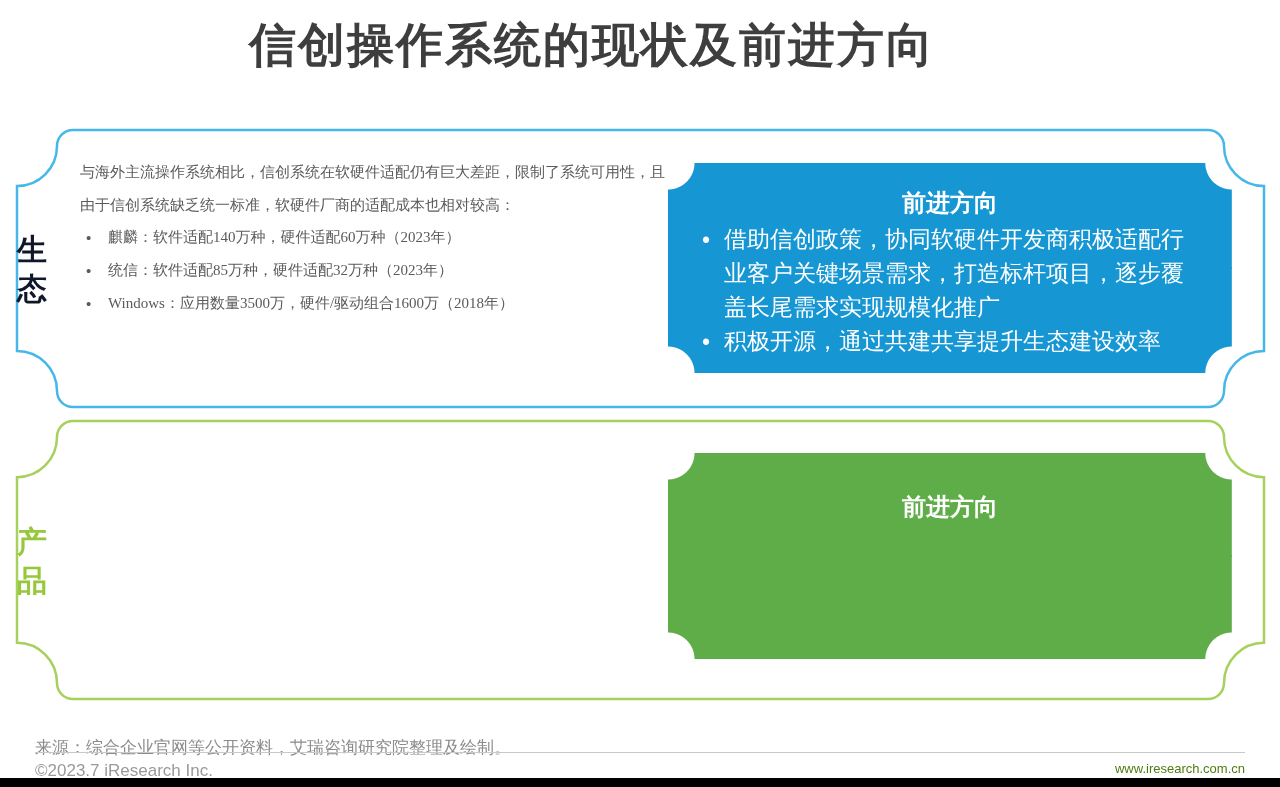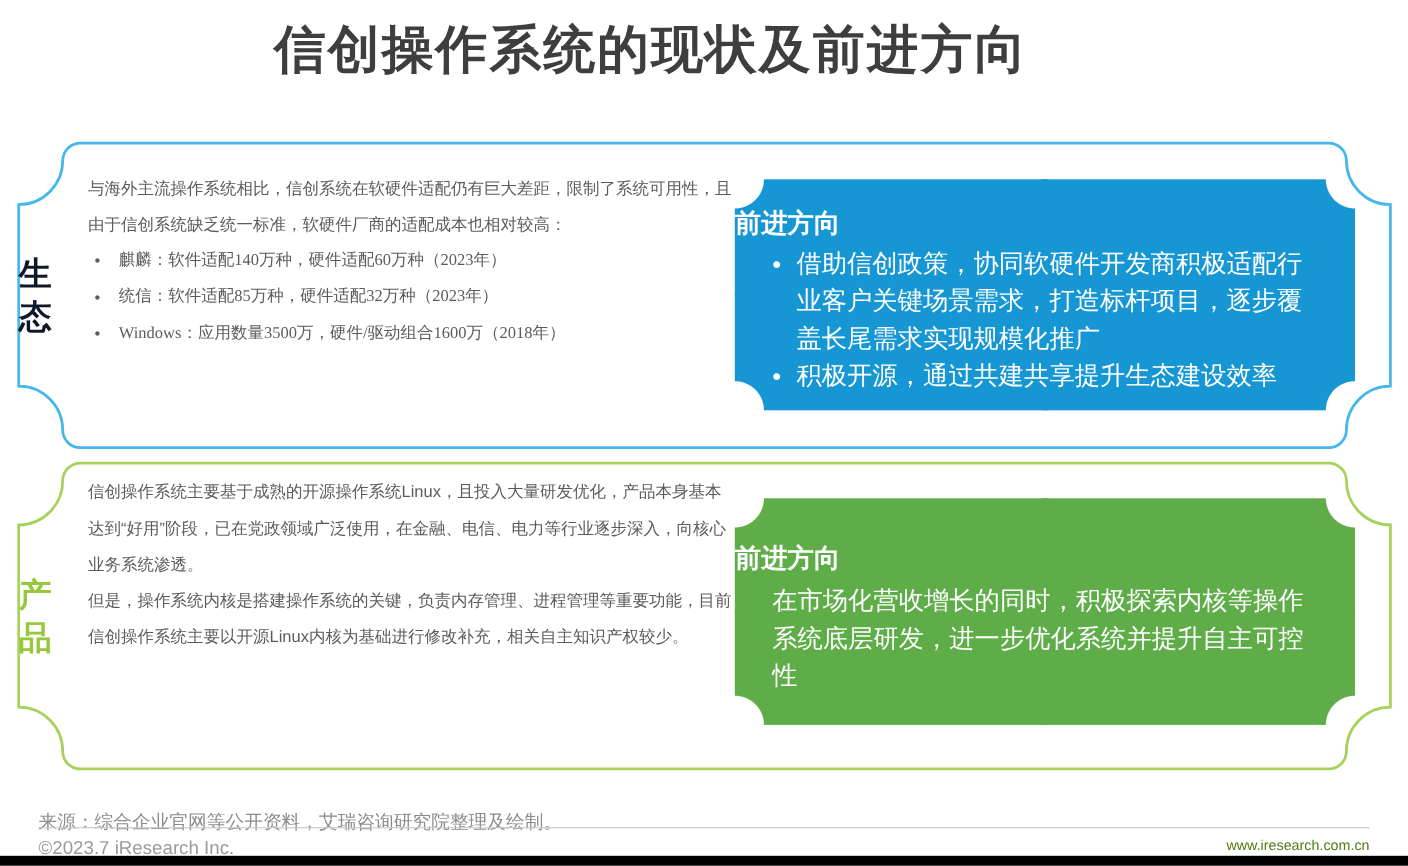--- a/index.html
+++ b/index.html
@@ -62,21 +62,21 @@
   }
   .dir-2 {
     top:34px; height:206px;
     background-image:
       radial-gradient(circle at 0 0,       transparent 26px, #5FAD49 27px),
       radial-gradient(circle at 100% 0,    transparent 26px, #5FAD49 27px),
       radial-gradient(circle at 0 100%,    transparent 26px, #5FAD49 27px),
       radial-gradient(circle at 100% 100%, transparent 26px, #5FAD49 27px);
   }
   .dir-heading {
-    text-align:left; font-weight:bold; font-size:24px;
+    text-align:center; font-weight:bold; font-size:24px;
   }
   .dir-1 .dir-heading { padding-top:24px; }
   .dir-2 .dir-heading { padding-top:38px; }
 
   .dir-list { padding:4px 40px 0 30px; font-size:23px; line-height:34px; }
   .dir-list .dot { flex:0 0 26px; padding-left:4px; }
   .dir-body { padding:6px 40px 0 34px; font-size:23px; line-height:34px; }
 
   
   .source-note {
@@ -143,28 +143,23 @@
   </div>
 </section>
 
 <section class="band band-2">
   <svg class="frame" viewBox="0 0 1280 282" preserveAspectRatio="none">
     <path d="M 73 2 H 1208 A 16 16 0 0 1 1224 18 A 40 40 0 0 0 1264 58 V 223 A 40 40 0 0 0 1224 263 A 16 16 0 0 1 1208 279 H 73 A 16 16 0 0 1 57 263 A 40 40 0 0 0 17 223 V 58 A 40 40 0 0 0 57 18 A 16 16 0 0 1 73 2 Z" fill="none" stroke="#A6D15B" stroke-width="2.5"></path>
   </svg>
 
   <div class="band-label">产品</div>
 
-  <div class="band-text">
-    <p>信创操作系统主要基于成熟的开源操作系统Linux，且投入大量研发优化，产品本身基本达到“好用”阶段，已在党政领域广泛使用，在金融、电信、电力等行业逐步深入，向核心业务系统渗透。</p>
-    <p>但是，操作系统内核是搭建操作系统的关键，负责内存管理、进程管理等重要功能，目前信创操作系统主要以开源Linux内核为基础进行修改补充，相关自主知识产权较少。</p>
-  </div>
 
   <div class="dir-box dir-2">
     <div class="dir-heading">前进方向</div>
-    <div class="dir-body">在市场化营收增长的同时，积极探索内核等操作系统底层研发，进一步优化系统并提升自主可控性</div>
   </div>
 </section>
 
 <div class="source-note">来源：综合企业官网等公开资料，艾瑞咨询研究院整理及绘制。</div>
 <div class="footer-divider"></div>
 <div class="copyright-text">©2023.7 iResearch Inc.</div>
 <div class="website-text">www.iresearch.com.cn</div>
 <div class="bottom-bar"></div>
 
 </body></html>

